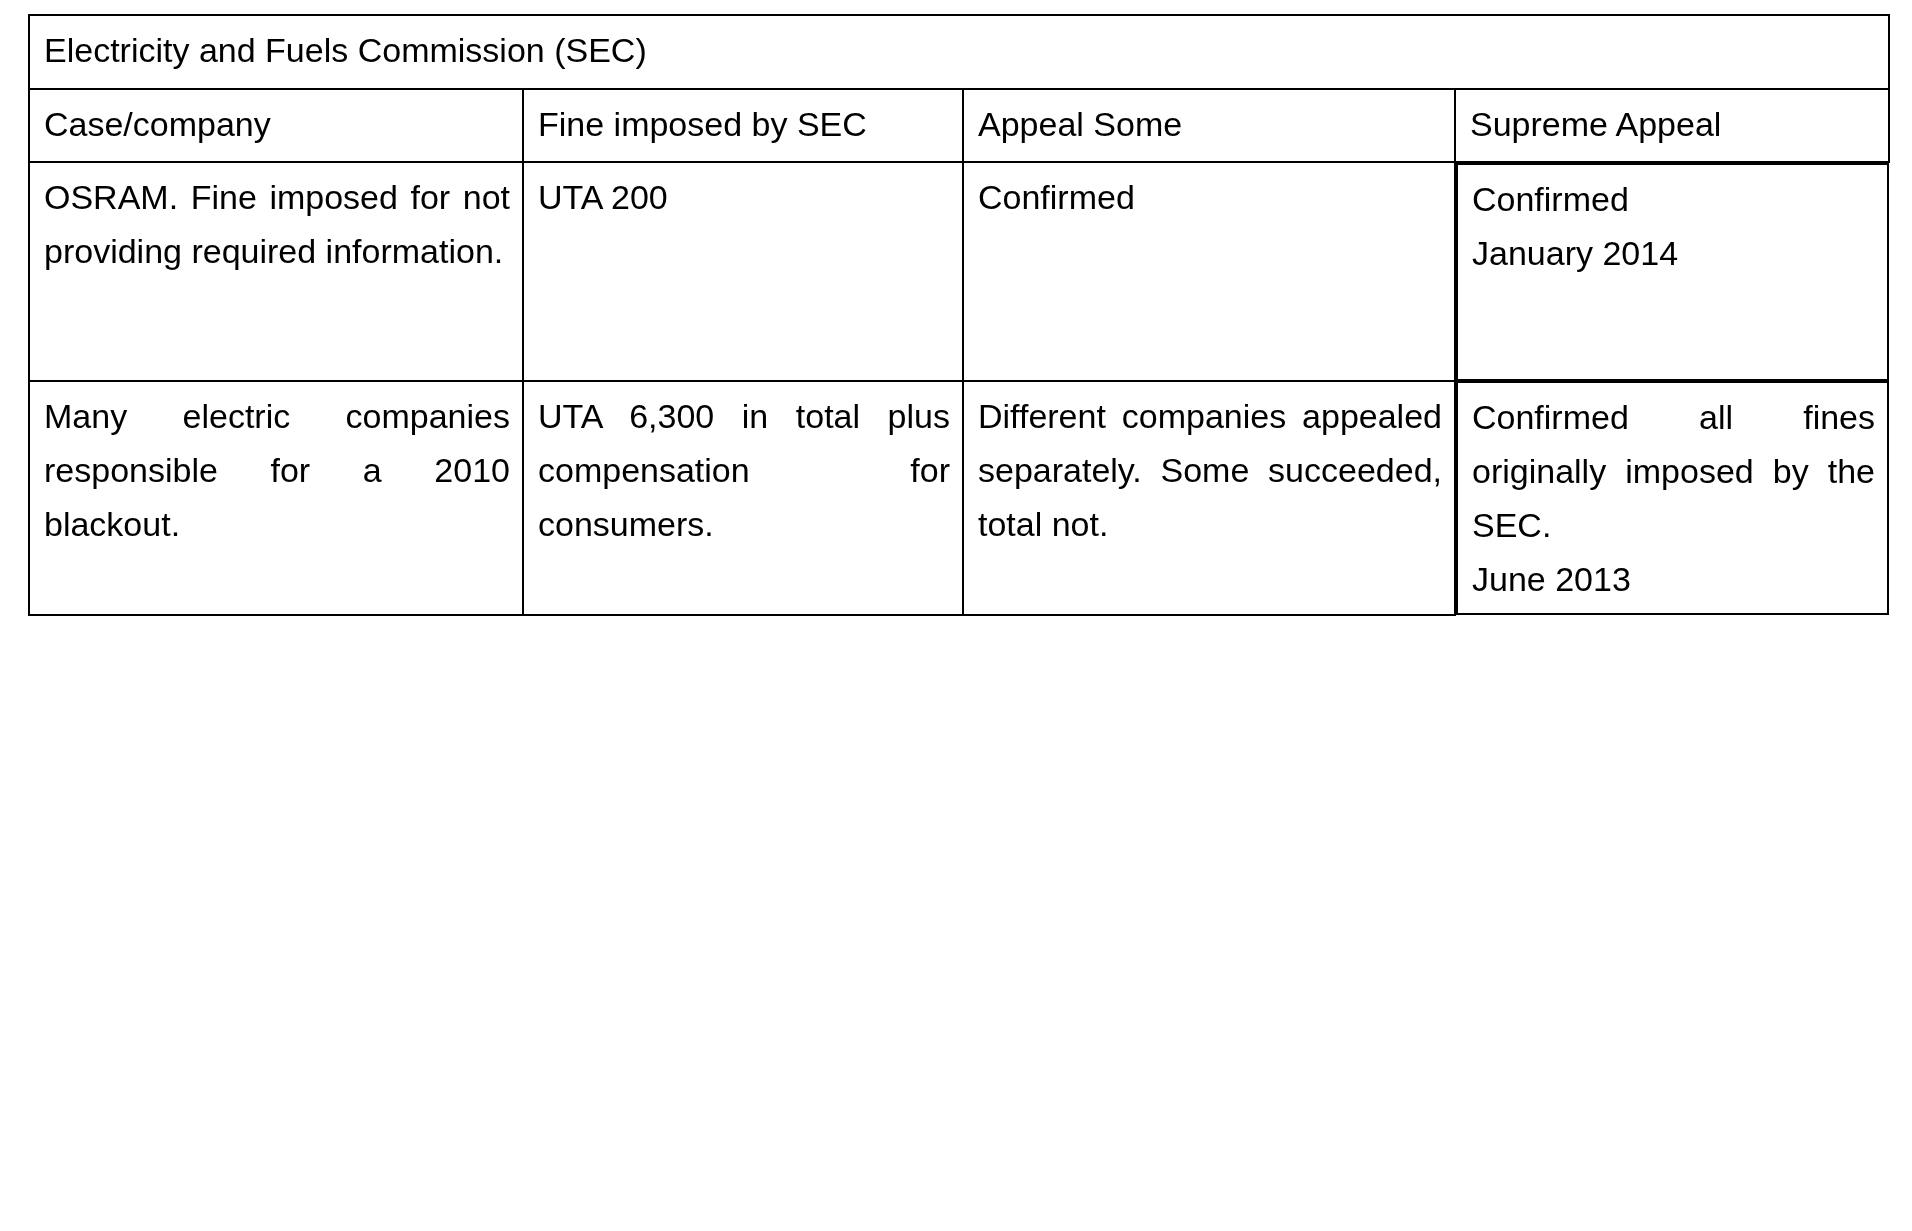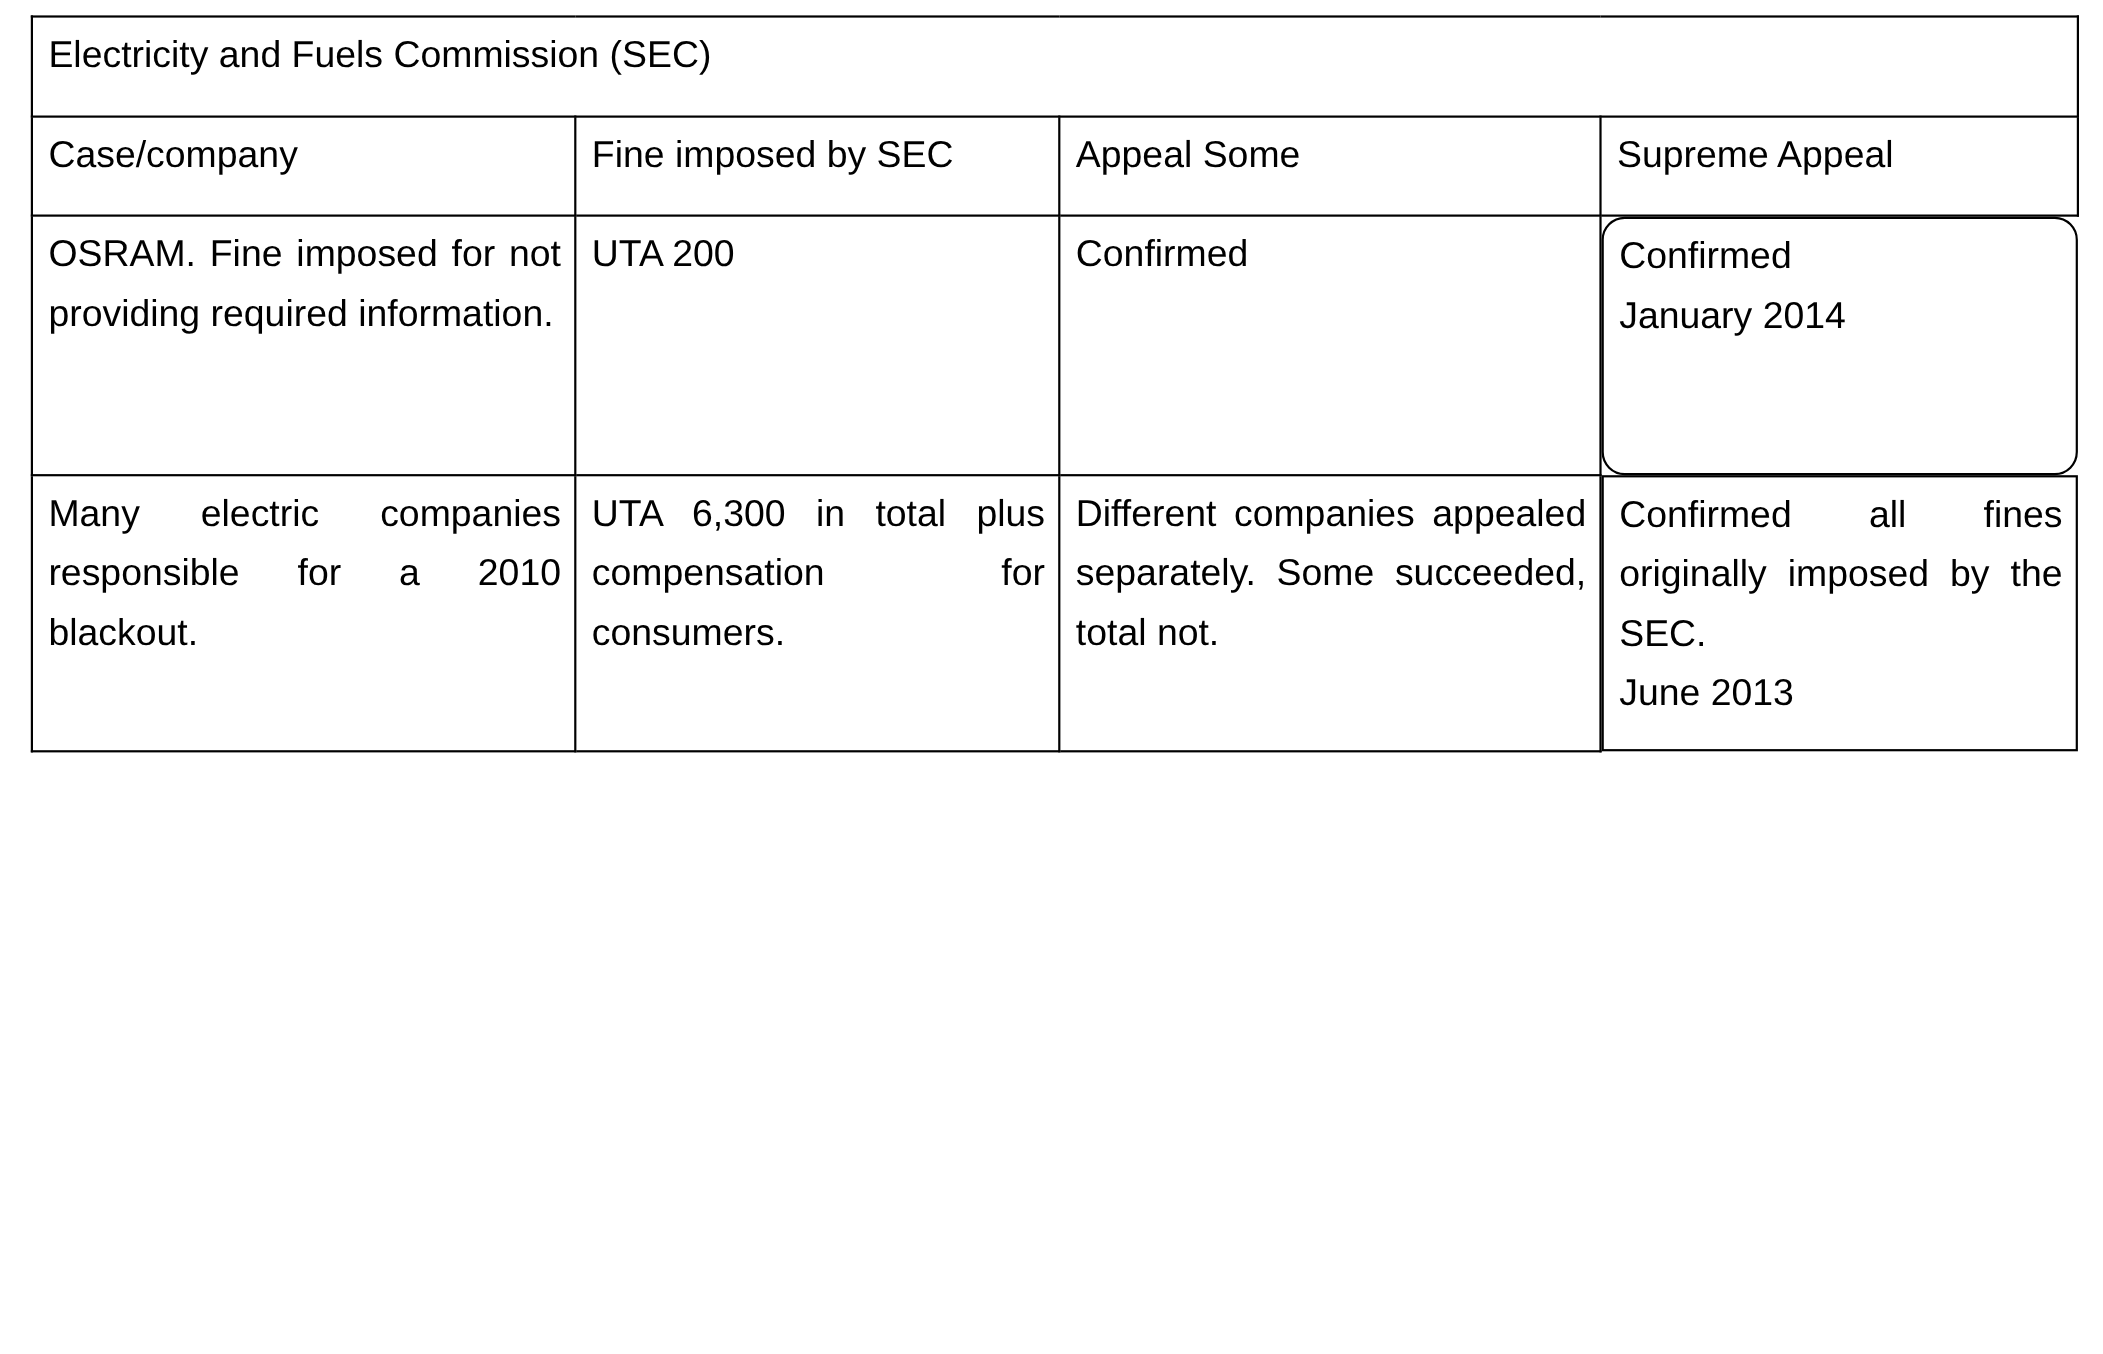--- a/index.html
+++ b/index.html
@@ -29,21 +29,21 @@
   table.doc-table col.c2 { width: 440px; }
   table.doc-table col.c3 { width: 492px; }
   table.doc-table col.c4 { width: 434px; }
 
   table.doc-table td,
   table.doc-table th {
     border: 2px solid #000000;
     vertical-align: top;
     text-align: justify;
     text-align-last: left;
-    padding: 8px 12px 27px 14px;
+    padding: 8px 12px 10px 14px;
     font-size: 34px;
     line-height: 1.58;
     font-weight: 400;
     hyphens: none;
   }
   .title-cell {
     font-weight: 700;
     font-size: 33px;
     line-height: 1.35;
     padding: 8px 12px 10px 14px;
@@ -52,21 +52,21 @@
   .head-cell {
     font-weight: 700;
     font-size: 33px;
     line-height: 1.5;
     text-align: justify;
     text-align-last: left;
   }
   .head-cell.plain {
     text-align: right;
   }
-  .row-1 td { height: 196px; border-radius: 21px; }
+  .row-1 td { height: 196px; }
   .row-2 td { height: 212px; }
   .row-3 td { height: 212px; }
   .row-4 td { height: 152px; }
   .cell-text {
     display: block;
     white-space: pre-line;
   }
 </style>
 </head>
 <body>

